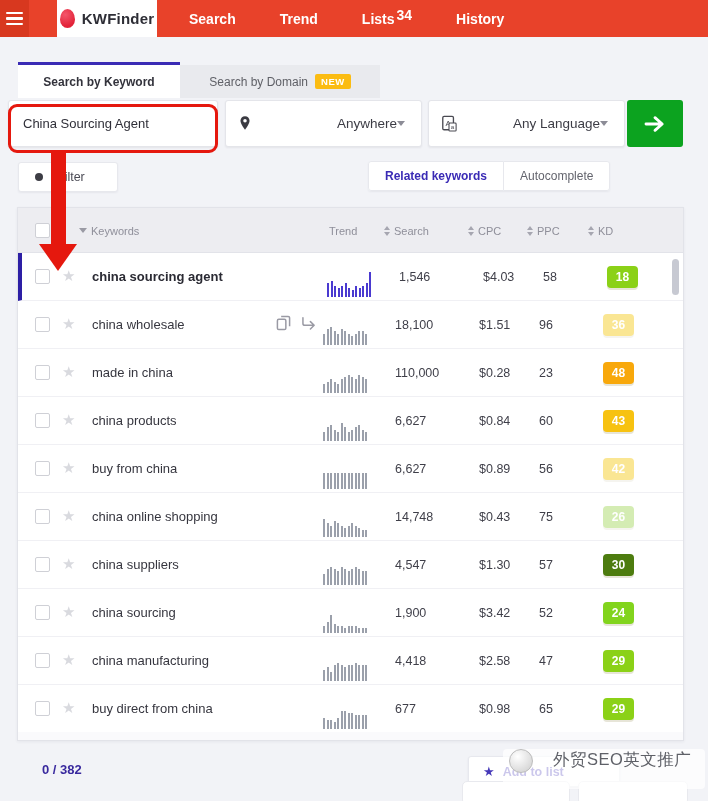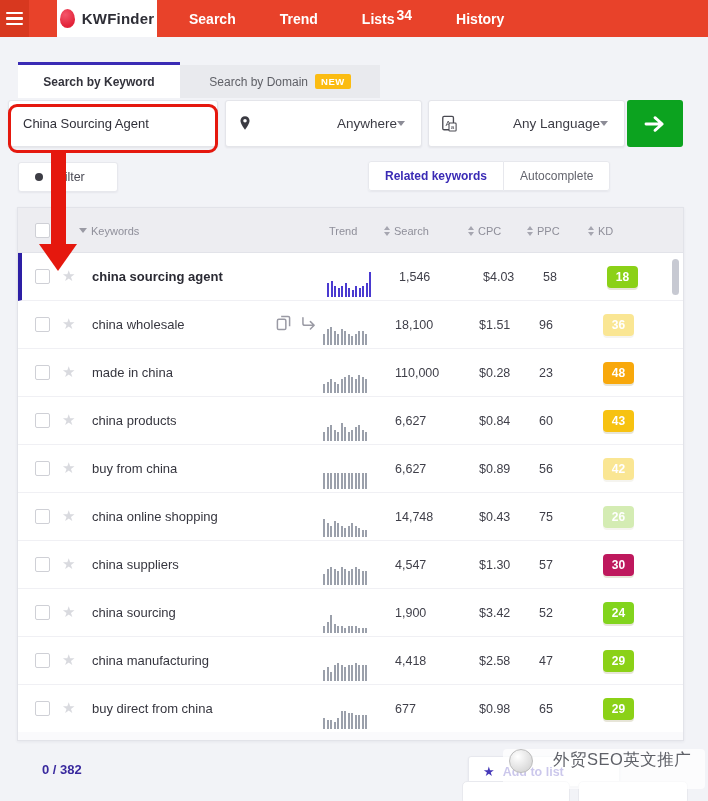--- a/index.html
+++ b/index.html
@@ -420,21 +420,21 @@
             <i style="height: 13.8px; background: rgb(155, 160, 171);"></i>
             <i style="height: 16.1px; background: rgb(155, 160, 171);"></i>
             <i style="height: 18.4px; background: rgb(155, 160, 171);"></i>
             <i style="height: 16.1px; background: rgb(155, 160, 171);"></i>
             <i style="height: 13.8px; background: rgb(155, 160, 171);"></i>
             <i style="height: 13.8px; background: rgb(155, 160, 171);"></i>
           </div>
           <div class="v-search">4,547</div>
           <div class="v-cpc">$1.30</div>
           <div class="v-ppc">57</div>
-          <div class="kd-badge" style="background: #be185d;">30</div>
+          <div class="kd-badge" style="background: #4d7c0f;">30</div>
         </div>
         <div class="trow">
           <div class="checkbox"></div>
           <div class="row-star">★</div>
           <div class="kw">china sourcing</div>
           <div class="spark">
             <i style="height: 6.9px; background: rgb(155, 160, 171);"></i>
             <i style="height: 11.5px; background: rgb(155, 160, 171);"></i>
             <i style="height: 18.4px; background: rgb(155, 160, 171);"></i>
             <i style="height: 9.2px; background: rgb(155, 160, 171);"></i>

